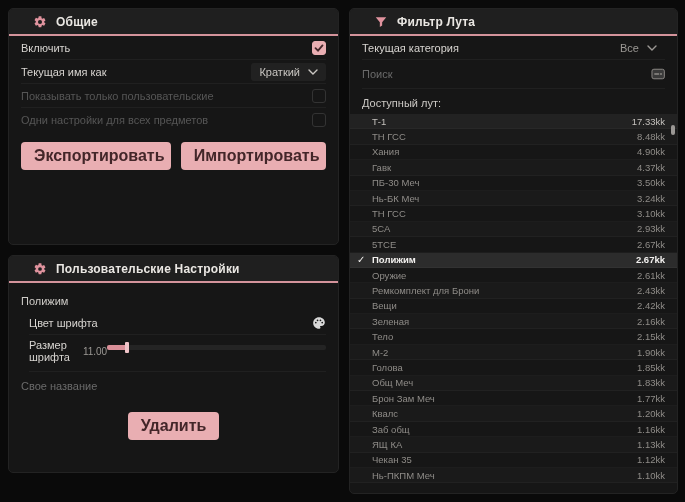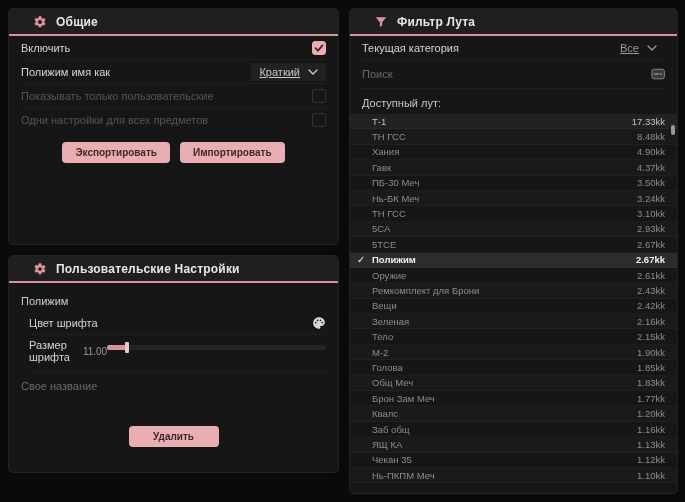--- a/index.html
+++ b/index.html
@@ -25,46 +25,46 @@
 
   .checkbox { width:14px; height:14px; border-radius:3px; border:1px solid #3a3a3a;
               display:flex; align-items:center; justify-content:center; }
   .checkbox.checked { background:#e9aeb2; border-color:#e9aeb2; }
   .checkbox.checked svg { display:block; }
   .checkbox svg { display:none; }
   .checkbox.disabled { border-color:#333; }
 
   .dropdown { display:flex; align-items:center; gap:8px; background:#212121;
               border-radius:3px; padding:3px 8px; }
-  .dropdown .dlabel { font-size:11px; color:#c9c6c2;text-decoration:underline; }
+  .dropdown .dlabel { font-size:11px; color:#c9c6c2; }
   .dropdown.dim .dlabel { color:#9b9894; }
   .chev { width:10px; height:6px; }
 
   .btnrow { display:flex; justify-content:center; gap:10px; margin-top:10px; }
   .pink-btn { background:#e9aeb2; color:#432629; border:none; border-radius:4px;
-              font-size:10px; font-weight:bold; padding:5px 13px; min-width:90px;
+              font-size:16px; font-weight:bold; padding:5px 13px; min-width:90px;
               font-family:"Liberation Sans", sans-serif; }
 
   
   .us-item-name { font-size:11px; color:#cfccc8; padding:12px 12px 4px 12px; }
   .sub { margin-left:8px; }
   .slider-row { flex-direction:row; align-items:stretch; padding:4px 0 8px 0; }
   .slider-top { display:flex; justify-content:space-between; align-items:center; }
   .sizeval { font-size:10px; color:#9b9894; }
   .slider { position:relative; width:100%; height:5px; background:#242424;
             border-radius:2px; margin-top:6px; }
   .slider .fill { position:absolute; left:0; top:0; bottom:0; background:#d98f98;
                   border-radius:2px; }
   .slider .handle { position:absolute; top:-3px; width:4px; height:11px;
                     background:#f0c3c8; border-radius:1px; }
   .text-input { width:100%; background:transparent; border:none; outline:none;
                 font-size:11px; color:#d8d5d1; font-family:"Liberation Sans",sans-serif;
                 padding:8px 0; }
   .text-input::placeholder { color:#6b6b6b; }
-  .del-wrap { display:flex; justify-content:center; margin-top:26px; }
+  .del-wrap { display:flex; justify-content:center; margin-top:12px; }
 
   
   .search-row { display:flex; align-items:center; min-height:26px;
                 border-bottom:1px solid #202020; }
   .list-label { font-size:11px; color:#ccc9c5; padding:8px 12px 5px 12px; }
   .loot-list { position:relative; }
   .loot-row { display:flex; justify-content:space-between; align-items:center;
               height:15.4px; padding:0 12px 0 22px; position:relative;
               border-bottom:1px solid rgba(255,255,255,0.03); }
   .loot-row:nth-child(even) { background:rgba(255,255,255,0.018); }
@@ -94,21 +94,21 @@
   <div class="rows">
     <div class="row">
       <span class="rlabel">Включить</span>
       <span class="checkbox checked">
         <svg width="10" height="10" viewBox="0 0 10 10">
           <path d="M1.5 5.2 4 7.6 8.5 2.4" stroke="#432629" stroke-width="1.8" fill="none" stroke-linecap="round"></path>
         </svg>
       </span>
     </div>
     <div class="row">
-      <span class="rlabel">Полижим имя как</span>
+      <span class="rlabel">Текущая имя как</span>
       <span class="dropdown">
         <span class="dlabel">Краткий</span>
         <svg class="chev" viewBox="0 0 10 6">
           <path d="M1 1l4 4 4-4" stroke="#c9c6c2" stroke-width="1.4" fill="none" stroke-linecap="round"></path>
         </svg>
       </span>
     </div>
     <div class="row disabled">
       <span class="rlabel">Показывать только пользовательские</span>
       <span class="checkbox disabled">

